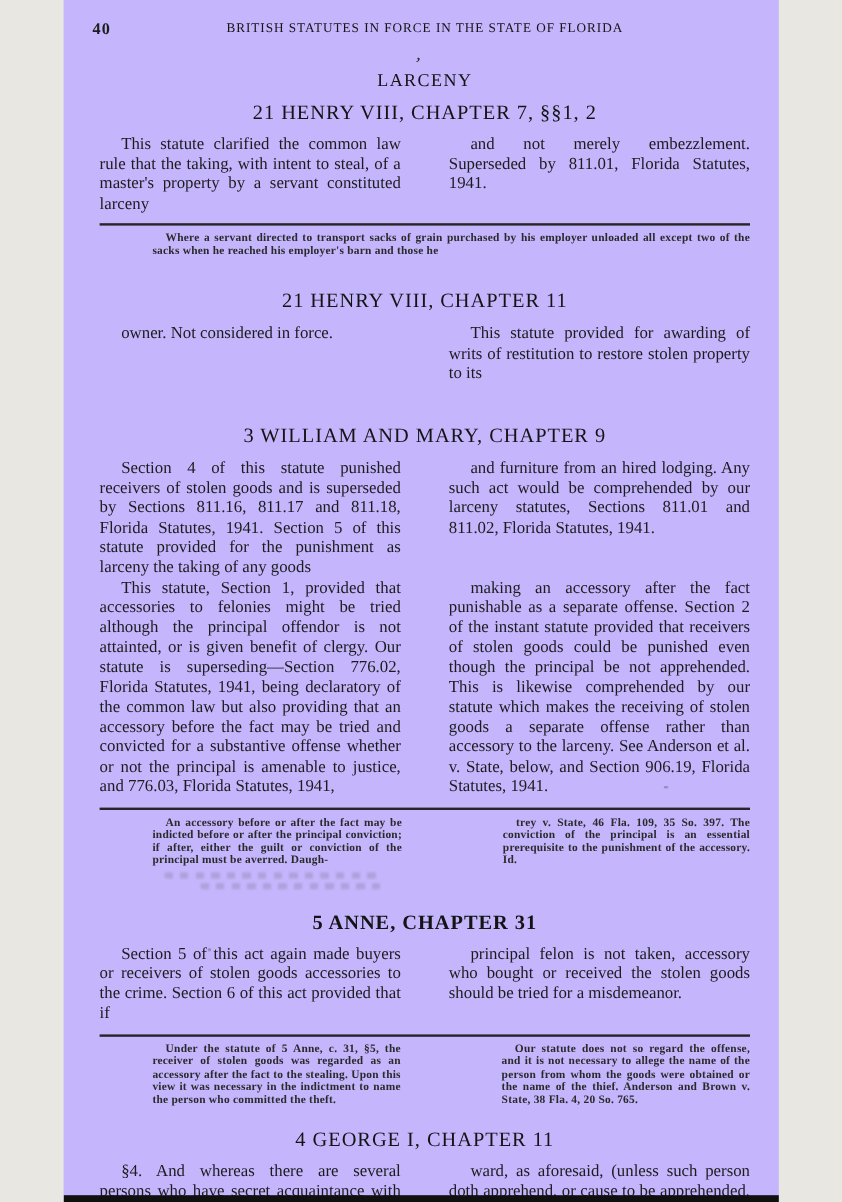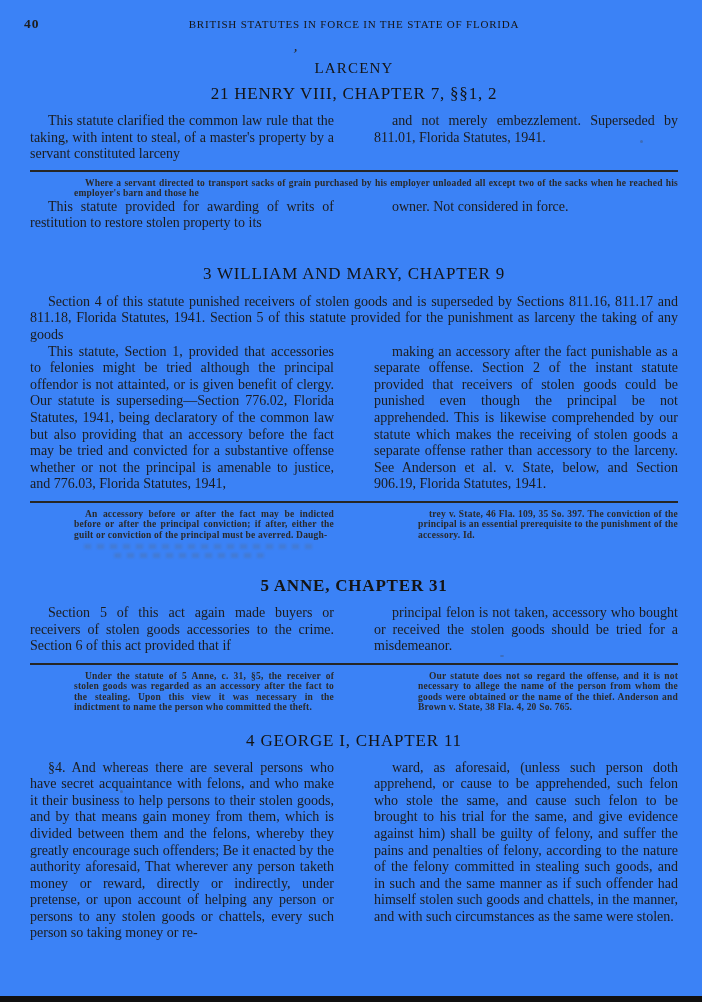--- a/index.html
+++ b/index.html
@@ -1,20 +1,20 @@
 <!DOCTYPE html>
 <html><head>
 <meta charset="utf-8">
 <style>
   html,body{margin:0;padding:0;background:#e9e7e1;}
   .page{
     position:relative;
-    width:702px;height:1002px;
+    width:596px;height:1002px;
     margin:0 auto;
-    background:#3b82f6;
+    background:#c4b5fd;
     color:#1d1d1d;
     font-family:"Liberation Serif", serif;
     overflow:hidden;
     box-sizing:border-box;
     padding:14px 24px 0 30px;
   }
   
   .header{position:relative;text-align:center;height:22px;}
   .page-num{position:absolute;left:-6px;top:2px;font-size:13.5px;font-weight:bold;letter-spacing:1px;}
   .running-head{font-size:11px;letter-spacing:0.8px;white-space:nowrap;color:#151515;}
@@ -72,30 +72,32 @@
       <p class="col">This statute clarified the common law rule that the taking, with intent to steal, of a master's property by a servant constituted larceny</p>
       <p class="col">and not merely embezzlement. Superseded by 811.01, Florida Statutes, 1941.</p>
     </div>
     <hr class="rule">
     <div class="two-col annotation">
       <p class="col">Where a servant directed to transport sacks of grain purchased by his employer unloaded all except two of the sacks when he reached his employer's barn and those he</p>
     </div>
   </section>
 
   <section id="s1">
+    <h3 class="chapter-heading">21 HENRY VIII, CHAPTER 11</h3>
     <div class="two-col body-text">
+      <p class="col">owner. Not considered in force.</p>
       <p class="col">This statute provided for awarding of writs of restitution to restore stolen property to its</p>
-      <p class="col">owner. Not considered in force.</p>
     </div>
   </section>
 
   <section id="s2">
     <h3 class="chapter-heading">3 WILLIAM AND MARY, CHAPTER 9</h3>
     <div class="two-col body-text">
       <p class="col">Section 4 of this statute punished receivers of stolen goods and is superseded by Sections 811.16, 811.17 and 811.18, Florida Statutes, 1941. Section 5 of this statute provided for the punishment as larceny the taking of any goods</p>
+      <p class="col">and furniture from an hired lodging. Any such act would be comprehended by our larceny statutes, Sections 811.01 and 811.02, Florida Statutes, 1941.</p>
     </div>
   </section>
 
   <section id="s3">
     <div class="two-col body-text">
       <p class="col">This statute, Section 1, provided that accessories to felonies might be tried although the principal offendor is not attainted, or is given benefit of clergy. Our statute is superseding—Section 776.02, Florida Statutes, 1941, being declaratory of the common law but also providing that an accessory before the fact may be tried and convicted for a substantive offense whether or not the principal is amenable to justice, and 776.03, Florida Statutes, 1941,</p>
       <p class="col">making an accessory after the fact punishable as a separate offense. Section 2 of the instant statute provided that receivers of stolen goods could be punished even though the principal be not apprehended. This is likewise comprehended by our statute which makes the receiving of stolen goods a separate offense rather than accessory to the larceny. See Anderson et al. v. State, below, and Section 906.19, Florida Statutes, 1941.</p>
     </div>
     <hr class="rule">
     <div class="two-col annotation">

